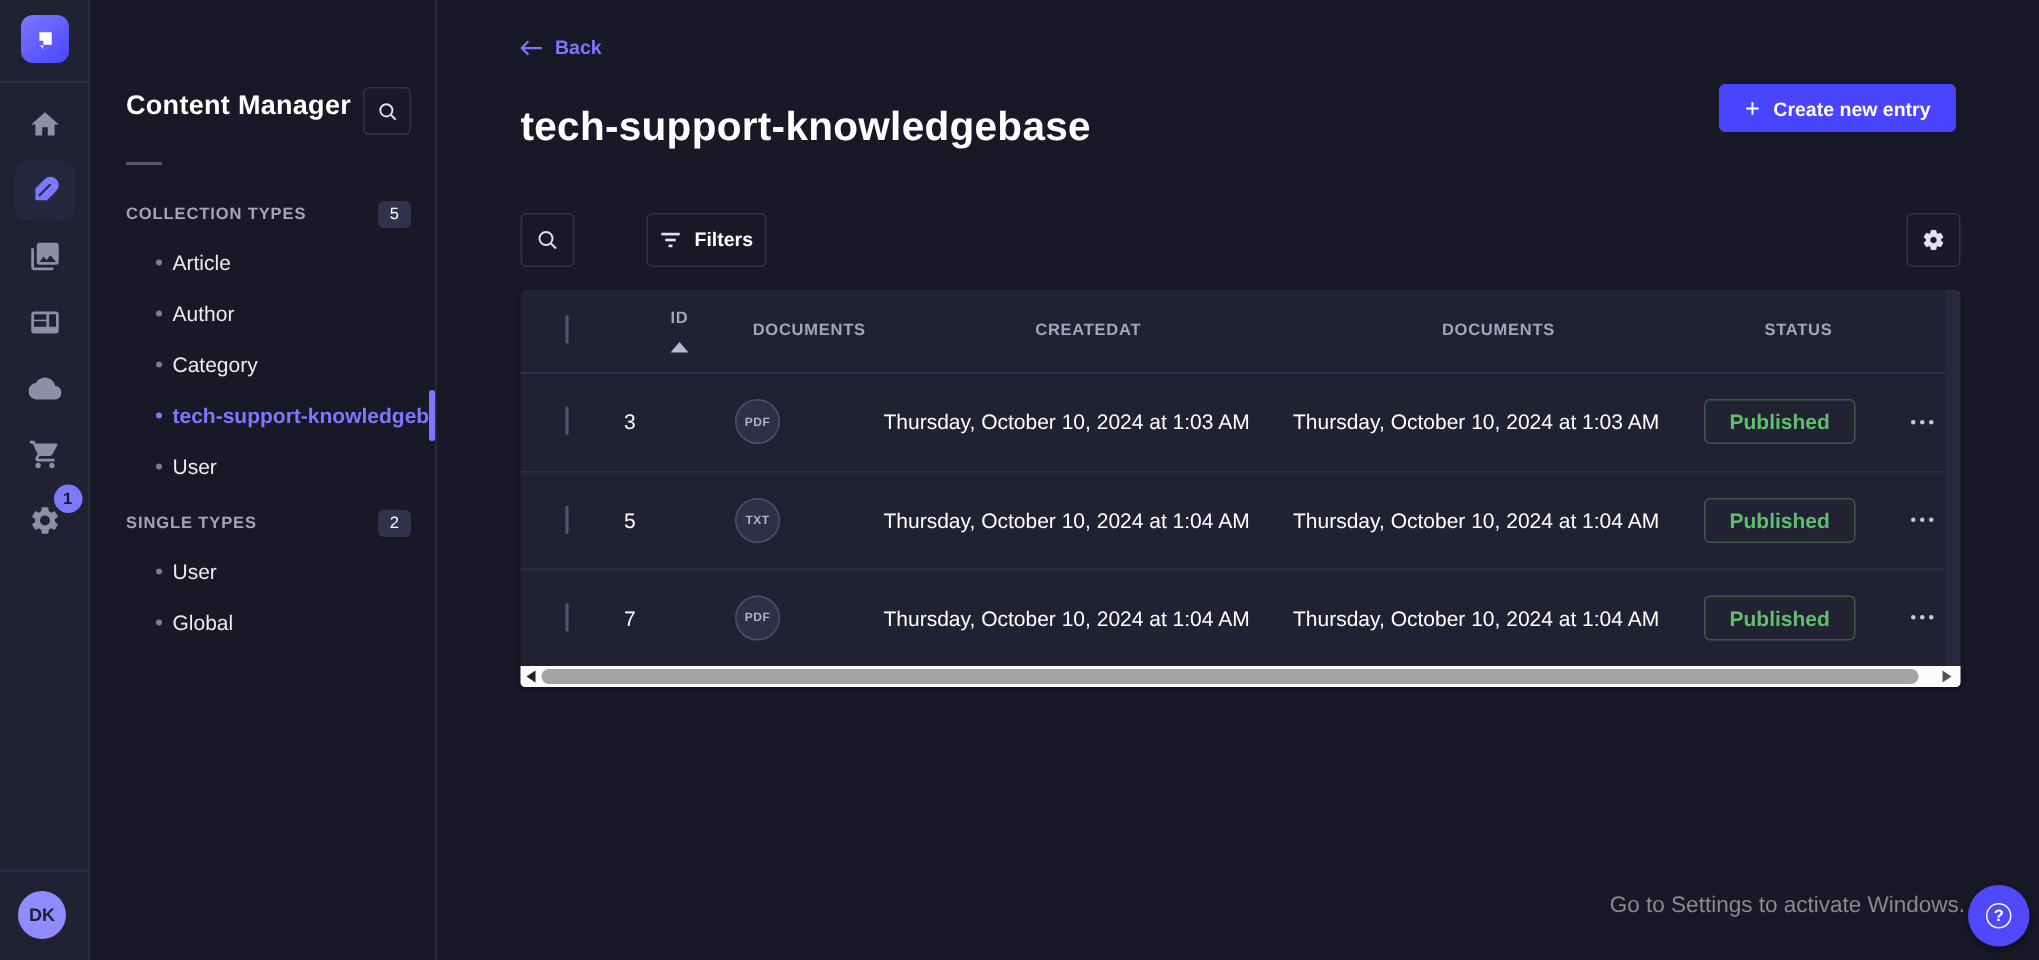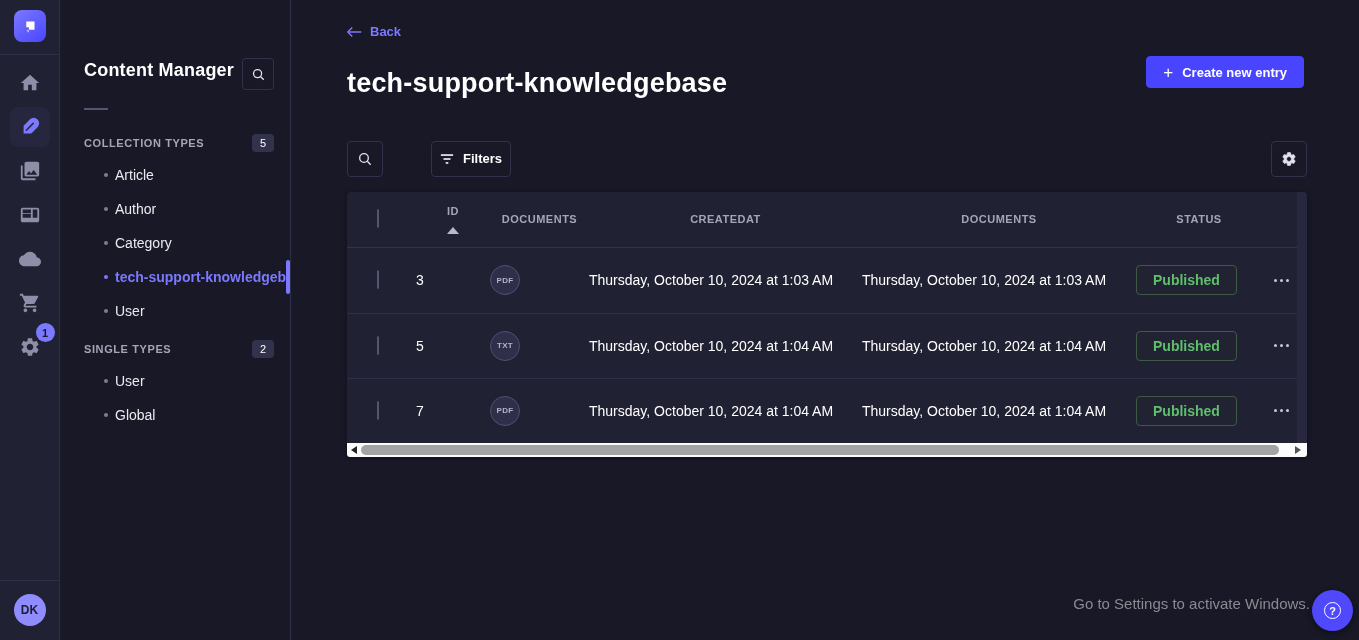--- a/index.html
+++ b/index.html
@@ -23,21 +23,21 @@
   .rail-btn { width:40px; height:40px; border-radius:8px; display:flex; align-items:center; justify-content:center; cursor:pointer; position:relative; }
   .rail-btn svg { width:22px; height:22px; fill:#8e8ea9; }
   .rail-btn.active { background:#26263e; }
   .rail-btn.active svg { fill:#7b79ff; }
   .rail-badge {
     position:absolute; top:-4px; right:-5px; min-width:19px; height:19px; border-radius:50%;
     background:#7b79ff; color:#181826; font-size:11px; font-weight:bold;
     display:flex; align-items:center; justify-content:center;
   }
   .rail-spacer { flex:1; }
-  .rail-bottom { width:100%; border-top:1px solid #2e2e48; display:flex; justify-content:center; padding:13px 0 14px; }
+  .rail-bottom { width:100%; border-top:1px solid #2e2e48; display:flex; padding:13px 12px 14px; }
   .avatar { width:32px; height:32px; border-radius:50%; background:#8e8cff; color:#1e1e32; font-size:12px; font-weight:bold; display:flex; align-items:center; justify-content:center; cursor:pointer; }
 
   
   .subnav {
     width:231px; background:#181826; border-right:1px solid #2e2e48;
     flex-shrink:0; position:relative; padding-top:22px;
   }
   .subnav-header { display:flex; align-items:flex-start; justify-content:space-between; padding:0 16px 0 24px;margin-top:36px; }
   .subnav-title { font-size:18px; font-weight:bold; letter-spacing:.2px; margin-top:2px; }
   .icon-btn {

